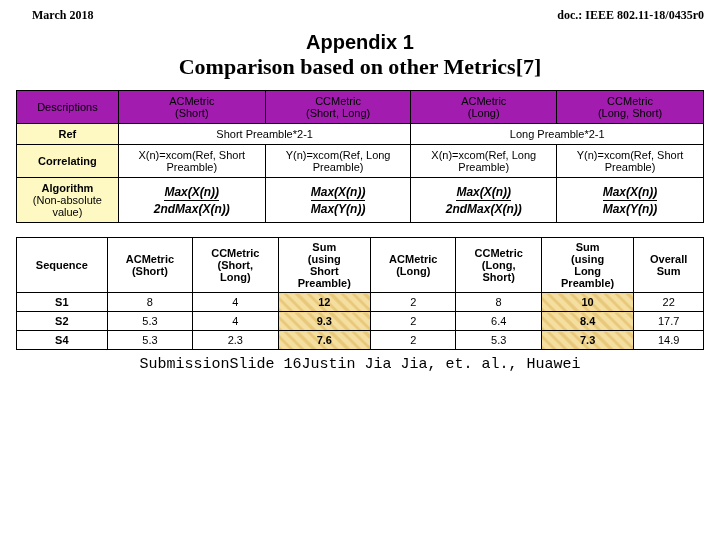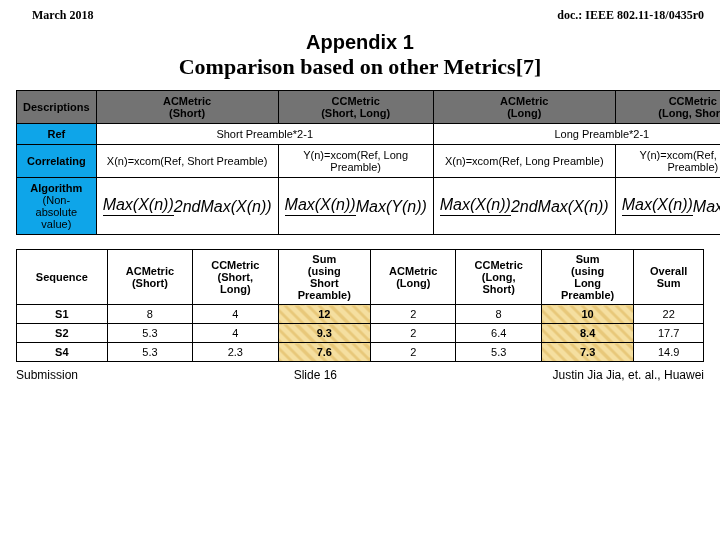--- a/index.html
+++ b/index.html
@@ -51,37 +51,39 @@
 
     .top-table th, .top-table td {
       border: 1px solid #000;
       padding: 4px 6px;
       text-align: center;
       vertical-align: middle;
     }
 
     .top-table .desc-col {
       font-weight: bold;
-      background: #0ea5e9;
+      background: #fef9c3;
     }
 
     .top-table .header-row th {
-      font-weight: bold;
-      background: #737373;
+      font-weight: normal;
+      background: #a21caf;
     }
 
     .top-table .bold-cell {
       font-weight: bold;
     }
 
     .frac {
       display: inline-flex;
+      flex-direction: column;
       align-items: center;
-      font-size: 16px;
+      font-size: 12px;
       vertical-align: middle;
+      font-weight: bold;
     }
 
     .frac .numer {
       border-bottom: 1px solid #000;
       padding-bottom: 1px;
       font-style: italic;
     }
 
     .frac .denom {
       padding-top: 1px;
@@ -121,24 +123,24 @@
       );
       font-weight: bold;
     }
 
     .red-val { color: #cc0000; font-weight: bold; }
     .blue-val { color: #0000cc; font-weight: bold; }
     .seq-bold { font-weight: bold; margin-top: 44px; }
 
     .footer {
       display: flex;
-      justify-content: space-between;
+      justify-content: center;
       padding: 6px 16px 0 16px;
-      font-size: 12px;
-      font-family: Liberation Sans, sans-serif;
+      font-size: 15px;
+      font-family: Liberation Mono, monospace;
     }
   </style>
 </head>
 <body>
 
 <div class="header">
   <span>March 2018</span>
   <span>doc.: IEEE 802.11-18/0435r0</span>
 </div>
 

